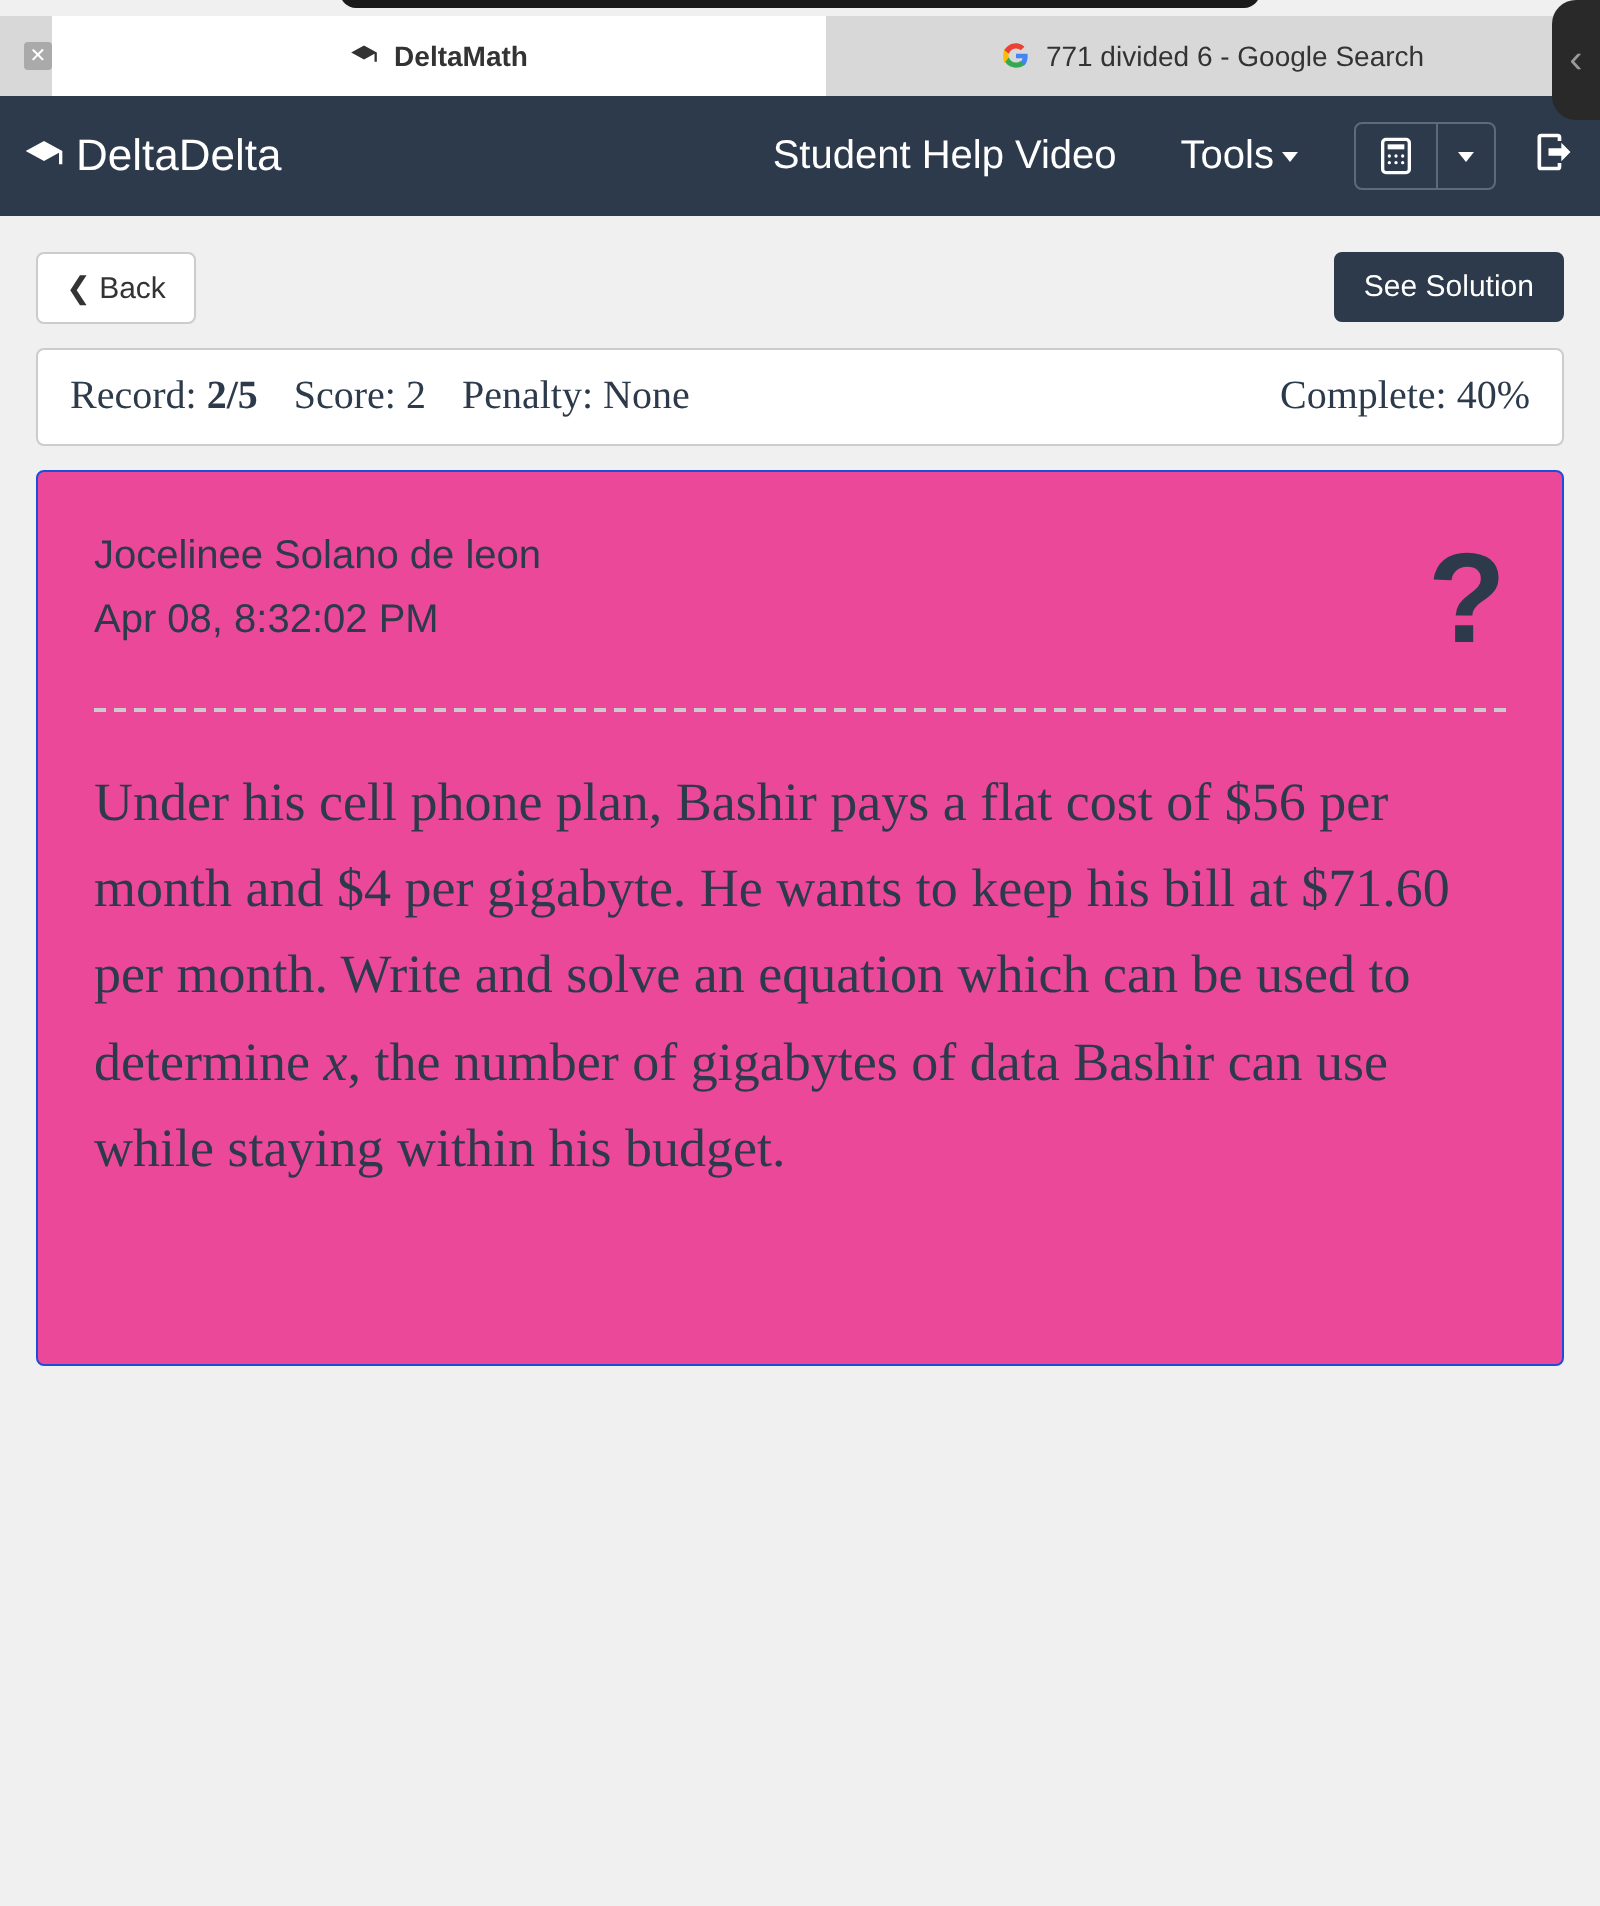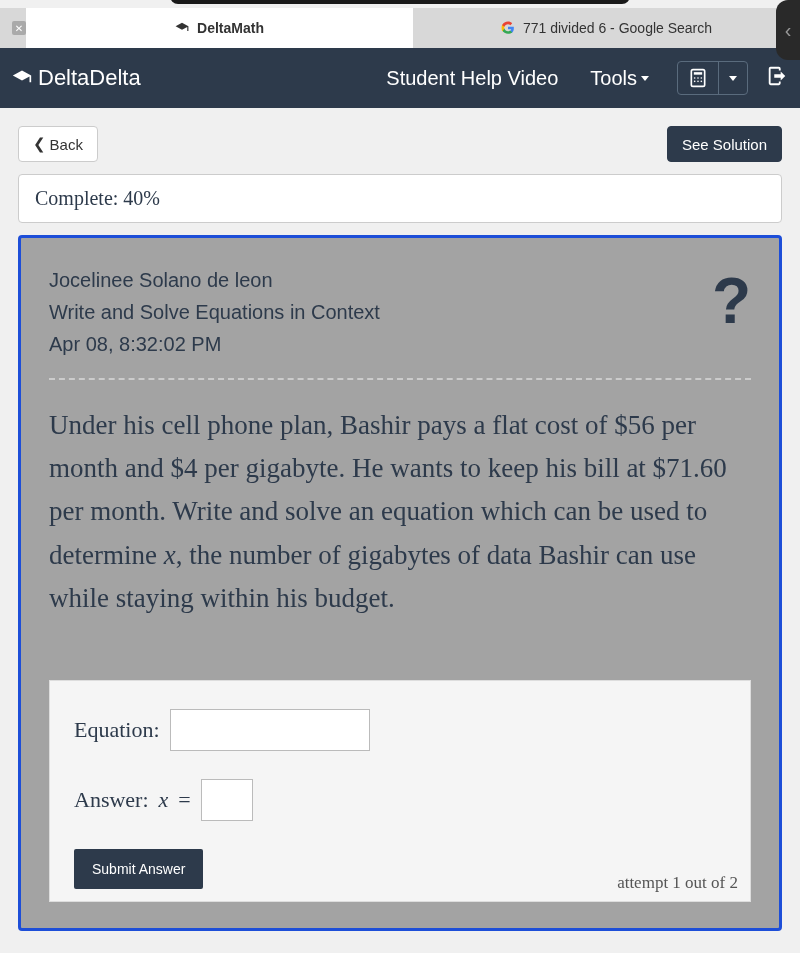--- a/index.html
+++ b/index.html
@@ -147,38 +147,38 @@
       display: flex;
       align-items: center;
       gap: 4px;
       color: #333;
     }
     .btn-dark {
       background: #2d3a4b;
       color: #fff;
       border: 1px solid #2d3a4b;
     }
-    .right-btns { display: flex; gap: 10px; }
+    .right-btns { display: flex; gap: 10px; flex-direction: column; }
     .status-bar {
       background: #fff;
       border: 1px solid #ccc;
       border-radius: 4px;
       padding: 12px 16px;
       display: flex;
       justify-content: space-between;
       font-family: Georgia, serif;
       font-size: 20px;
       color: #2d3a4b;
       margin-bottom: 12px;
     }
     .status-left { display: flex; gap: 18px; }
     .record-val { font-weight: bold; }
     .card {
-      background: #a3a3a3;
-      border: 3px solid #1d4ed8;
+      background: #ec4899;
+      border: 1px solid #1d4ed8;
       border-radius: 4px;
       padding: 26px 28px;
     }
     .card-header {
       display: flex;
       justify-content: space-between;
       align-items: flex-start;
       padding-bottom: 18px;
       border-bottom: 2px dashed #ccc;
       margin-bottom: 24px;
@@ -328,48 +328,47 @@
     <button class="btn">
       <span>❮</span>
       <span>Back</span>
     </button>
     <div class="right-btns">
       <button class="btn btn-dark">See Solution</button>
     </div>
   </div>
 
   <div class="status-bar">
+    <div class="status-left">
+      <span>
+        <span>Record:</span>
+        <span class="record-val">2/5</span>
+      </span>
+      <span>
+        <span>Score:</span>
+        <span>2</span>
+      </span>
+      <span>
+        <span>Penalty:</span>
+        <span>None</span>
+      </span>
+    </div>
     <span>
       <span>Complete:</span>
       <span>40%</span>
     </span>
   </div>
 
   <div class="card">
     <div class="card-header">
       <div class="header-text">
         <div>Jocelinee Solano de leon</div>
-        <div>Write and Solve Equations in Context</div>
         <div>Apr 08, 8:32:02 PM</div>
       </div>
       <div class="help-q">?</div>
     </div>
 
     <div class="problem-text">
       <span>Under his cell phone plan, Bashir pays a flat cost of $56 per month and $4 per gigabyte. He wants to keep his bill at $71.60 per month. Write and solve an equation which can be used to determine </span><span class="math-var">x</span><span>, the number of gigabytes of data Bashir can use while staying within his budget.</span>
     </div>
 
-    <div class="answer-area">
-      <div class="input-row">
-        <span>Equation:</span>
-        <input class="text-input eq-input" type="text" style="">
-      </div>
-      <div class="input-row">
-        <span>Answer:</span>
-        <span class="math-var">x</span>
-        <span>=</span>
-        <input class="text-input ans-input" type="text" style="">
-      </div>
-      <button class="submit-btn">Submit Answer</button>
-      <div class="attempt">attempt 1 out of 2</div>
-    </div>
   </div>
 </div>
 
 </body></html>

